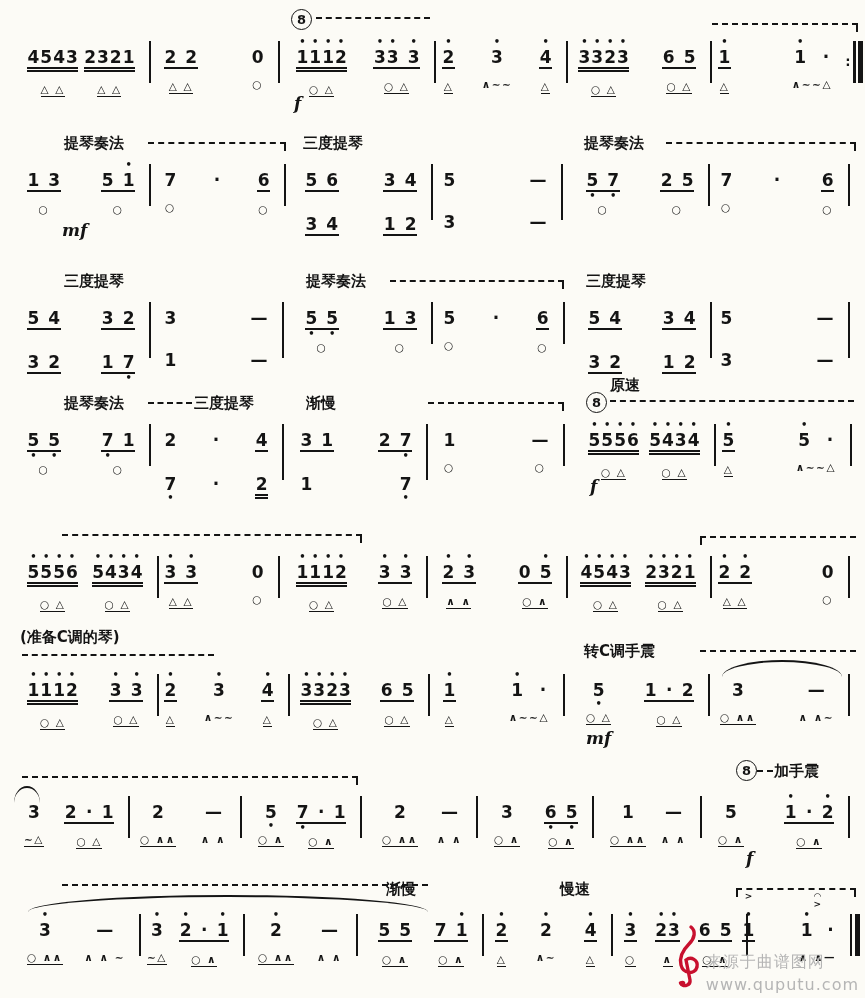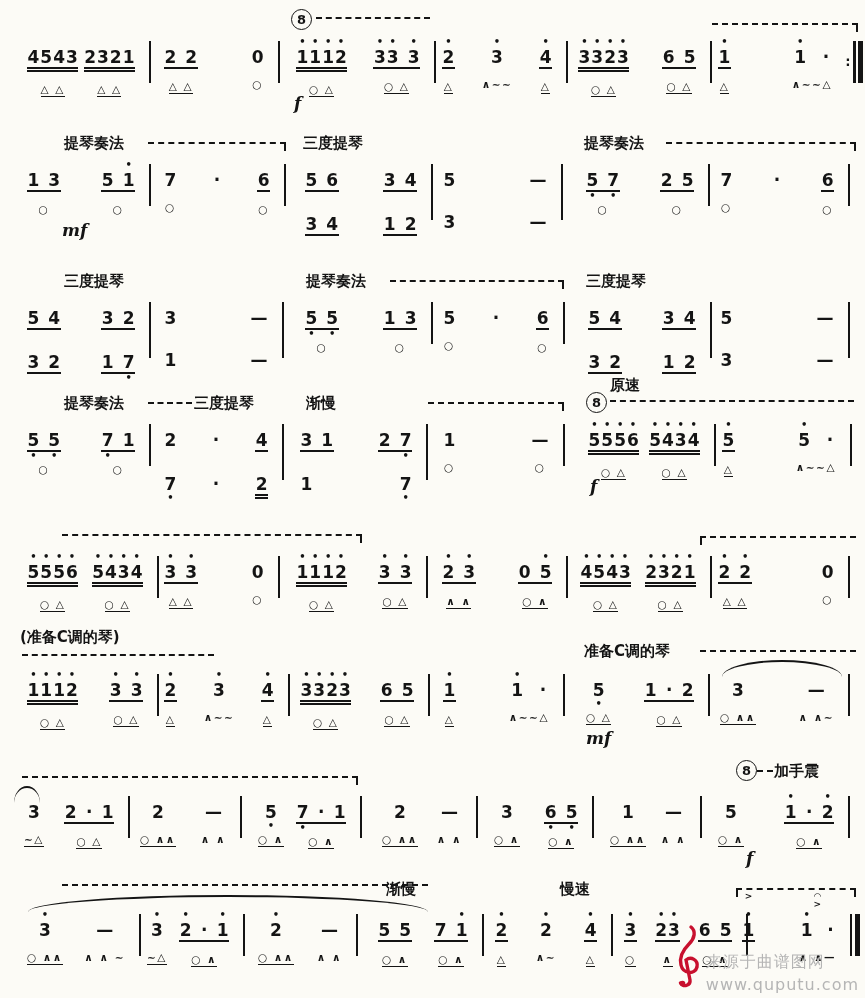--- a/index.html
+++ b/index.html
@@ -1058,21 +1058,21 @@
               <div class="sub">○</div>
             </div>
           </div>
         </div>
         <div class="bar" style="left: 848px; top: 6px;">
           <i class="thin" style="height: 42px;"></i>
         </div>
       </div>
       <div class="row" style="top: 668px;">
         <div class="zhlabel" style="left: 20px; top: -40px;">(准备C调的琴)</div>
-        <div class="zhlabel" style="left: 584px; top: -26px;">准备C调的琴</div>
+        <div class="zhlabel" style="left: 584px; top: -26px;">转C调手震</div>
         <div class="overline" style="left: 22px; top: -14px; width: 192px;"></div>
         <div class="overline" style="left: 700px; top: -18px; width: 156px;"></div>
         <div class="slur" style="left: 722px; top: -8px; width: 120px;"></div>
         <div class="dyn" style="left: 586px; top: 60px;">mf</div>
         <div class="measure" style="left: 25px; width: 126px;">
           <div class="vline">
             <div class="unit" style="grid-template-columns: repeat(4, auto);">
               <div class="hc">•</div>
               <div class="hc">•</div>
               <div class="hc">•</div>

